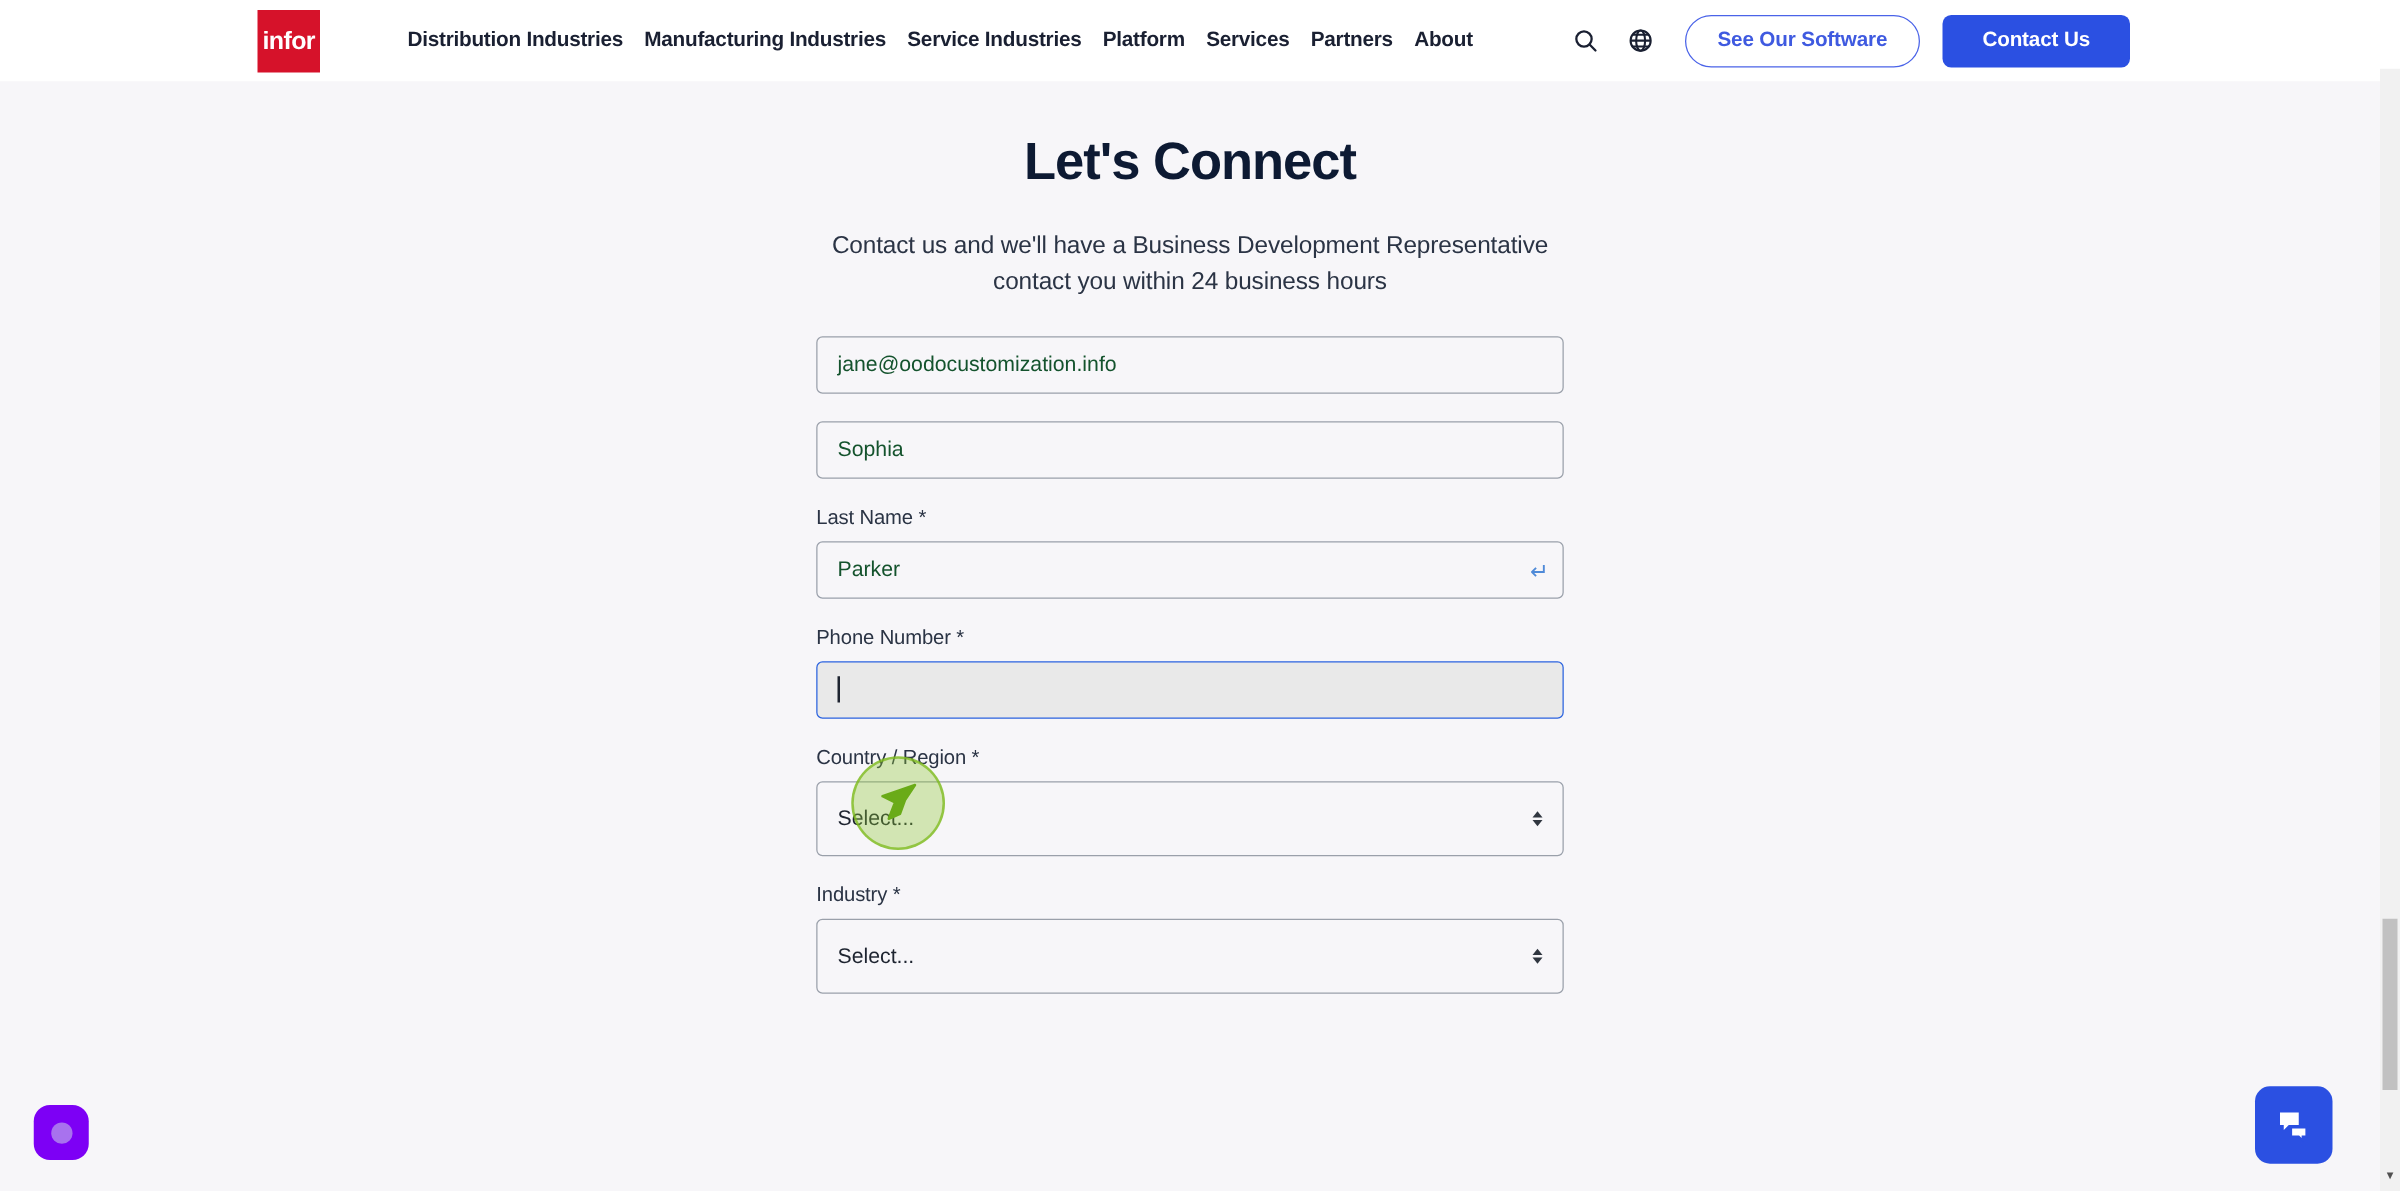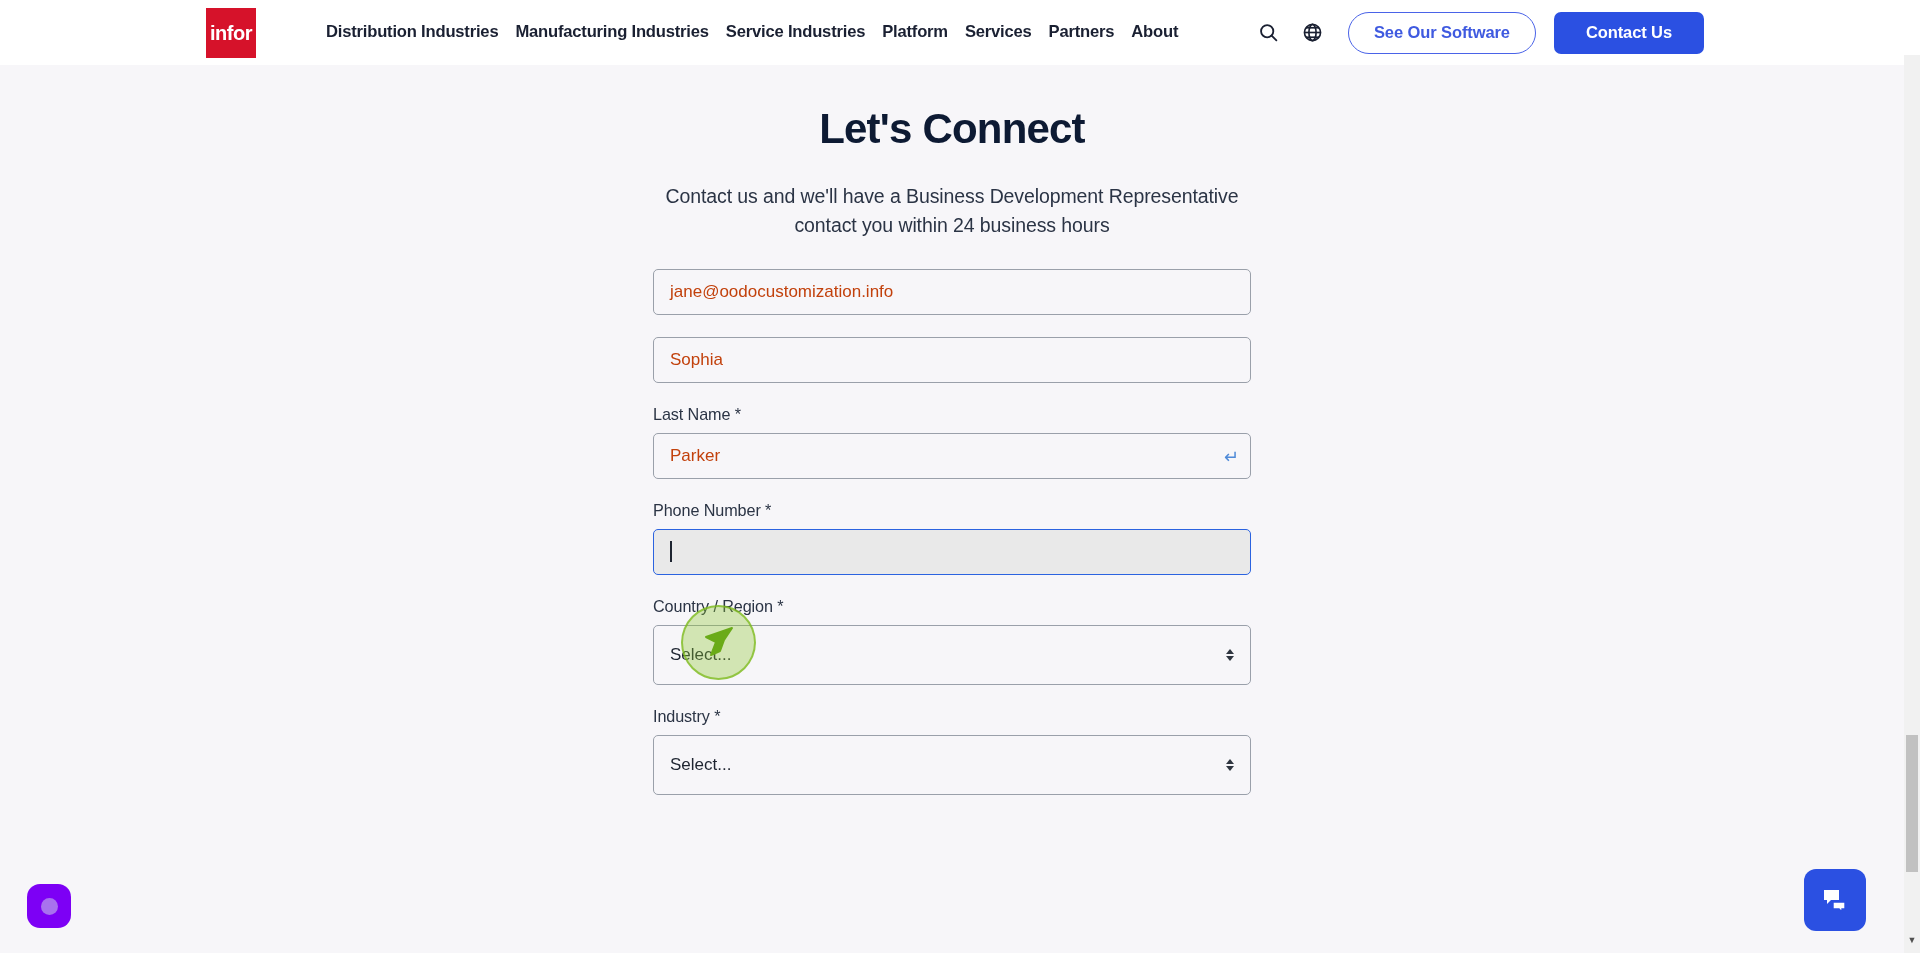--- a/index.html
+++ b/index.html
@@ -163,21 +163,21 @@
   .req { color: #2b3445; }
 
   .input {
     width: 598px;
     height: 46px;
     border: 1px solid #9aa0aa;
     border-radius: 5px;
     background: #f7f6f9;
     padding: 0 16px;
     font-size: 17px;
-    color: #c2410c;
+    color: #14532d;
     font-family: "Liberation Sans", sans-serif;
     outline: none;
     display: flex;
     align-items: center;
   }
 
   .input.focused {
     border: 1.6px solid #2b63e0;
     background: #e9e9e9;
     padding-left: 15px;

